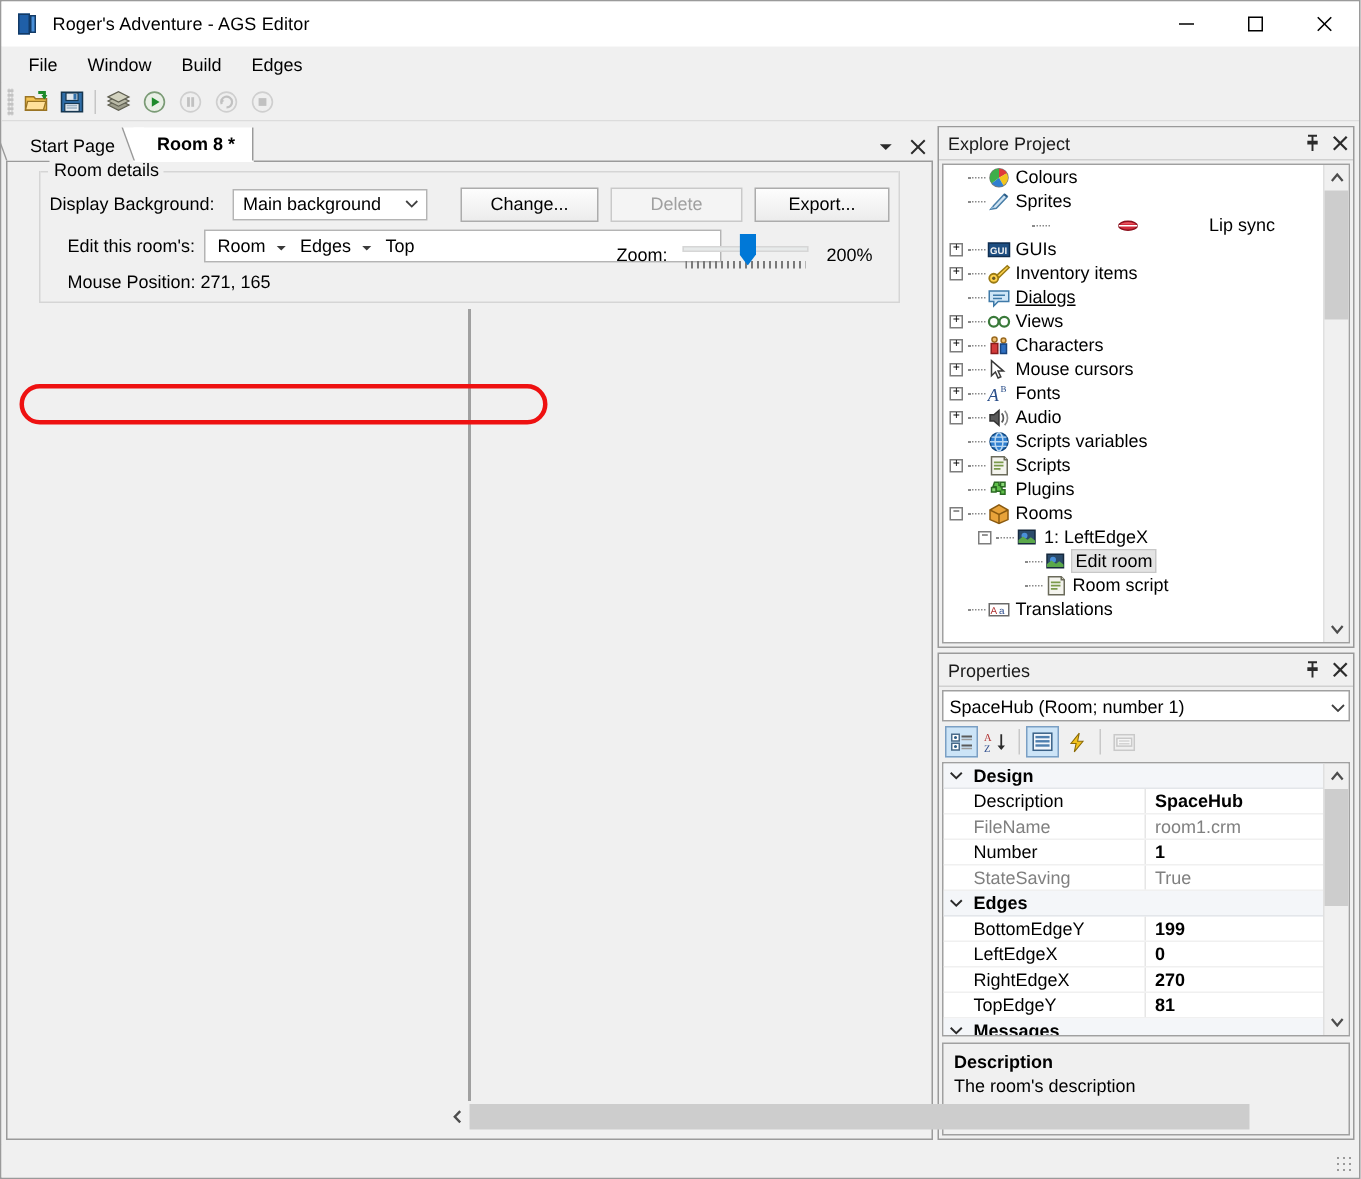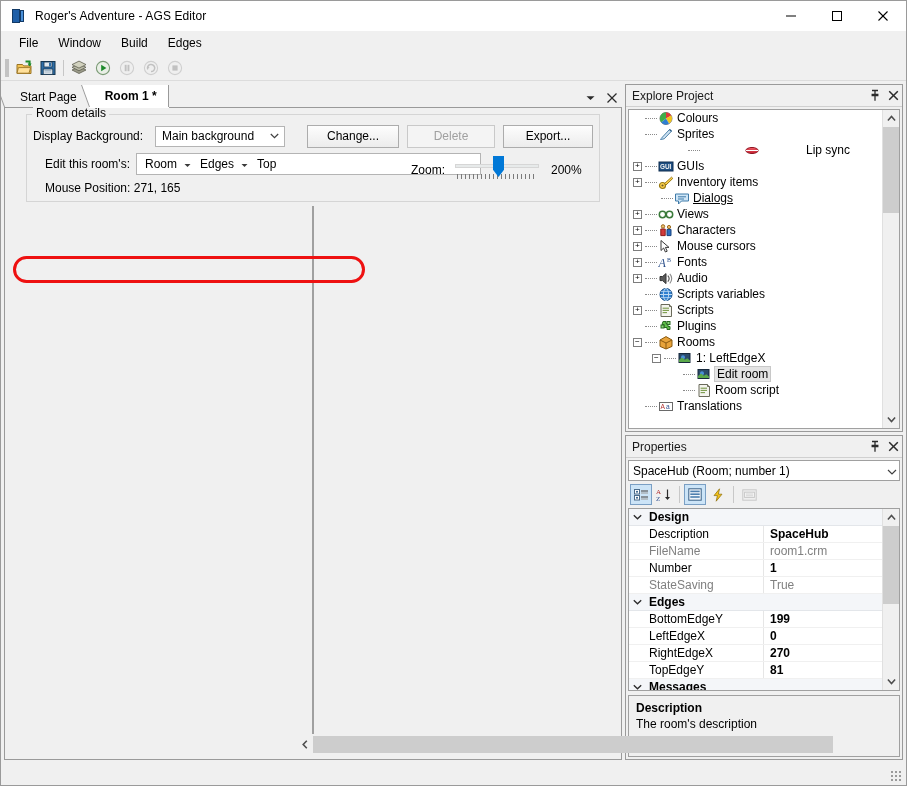--- a/index.html
+++ b/index.html
@@ -497,21 +497,21 @@
 
   <div id="content">
 
     <div id="doc-panel">
 
       <div id="tabstrip">
         <div class="tab">
           <span>Start Page</span>
         </div>
         <div class="tab active">
-          <span>Room 1 *</span>
+          <span>Room 8 *</span>
         </div>
         <div class="tabstrip-actions">
           <div class="tsa">
             <svg width="11" height="8" viewBox="0 0 11 8">
                 <path d="M1.5 2.2 L5.5 6 L9.5 2.2z" fill="#2b2b2b"></path>
               </svg>
           </div>
           <div class="tsa">
             <svg width="12" height="12" viewBox="0 0 12 12">
                 <line x1="1.5" y1="1.5" x2="10.5" y2="10.5" stroke="#2b2b2b" stroke-width="1.3"></line>
@@ -1014,21 +1014,21 @@
               <div class="tnode" style="padding-left:4px;">
                 <span class="expander">+</span>
                 <span class="dots"></span>
                 <span class="ticon"><svg width="16" height="15" viewBox="0 0 16 15">
                     <circle cx="4.5" cy="10.5" r="3" fill="#ffd34d" stroke="#9a7a14" stroke-width="1.2"></circle>
                     <circle cx="4.5" cy="10.5" r="1.1" fill="#6a5a2a"></circle>
                     <path d="M6.5 8.6 L13.5 2.2 L14.8 3.4 L8 10z" fill="#ffd34d" stroke="#9a7a14"></path>
                   </svg></span>
                 <span class="tlabel">Inventory items</span>
               </div>
-              <div class="tnode" style="padding-left:20px;text-decoration:underline;">
+              <div class="tnode" style="padding-left:4px;text-decoration:underline;">
                 <span class="expander-spacer"></span>
                 <span class="dots"></span>
                 <span class="ticon"><svg width="16" height="15" viewBox="0 0 16 15">
                     <path d="M1.5 3 h13 v7 h-7 l-3 3 v-3 h-3z" fill="#cfe6f7" stroke="#3f7aa8"></path>
                     <line x1="4" y1="5.8" x2="12" y2="5.8" stroke="#3f7aa8"></line>
                     <line x1="4" y1="8" x2="10" y2="8" stroke="#3f7aa8"></line>
                   </svg></span>
                 <span class="tlabel">Dialogs</span>
               </div>
               <div class="tnode" style="padding-left:4px;">

